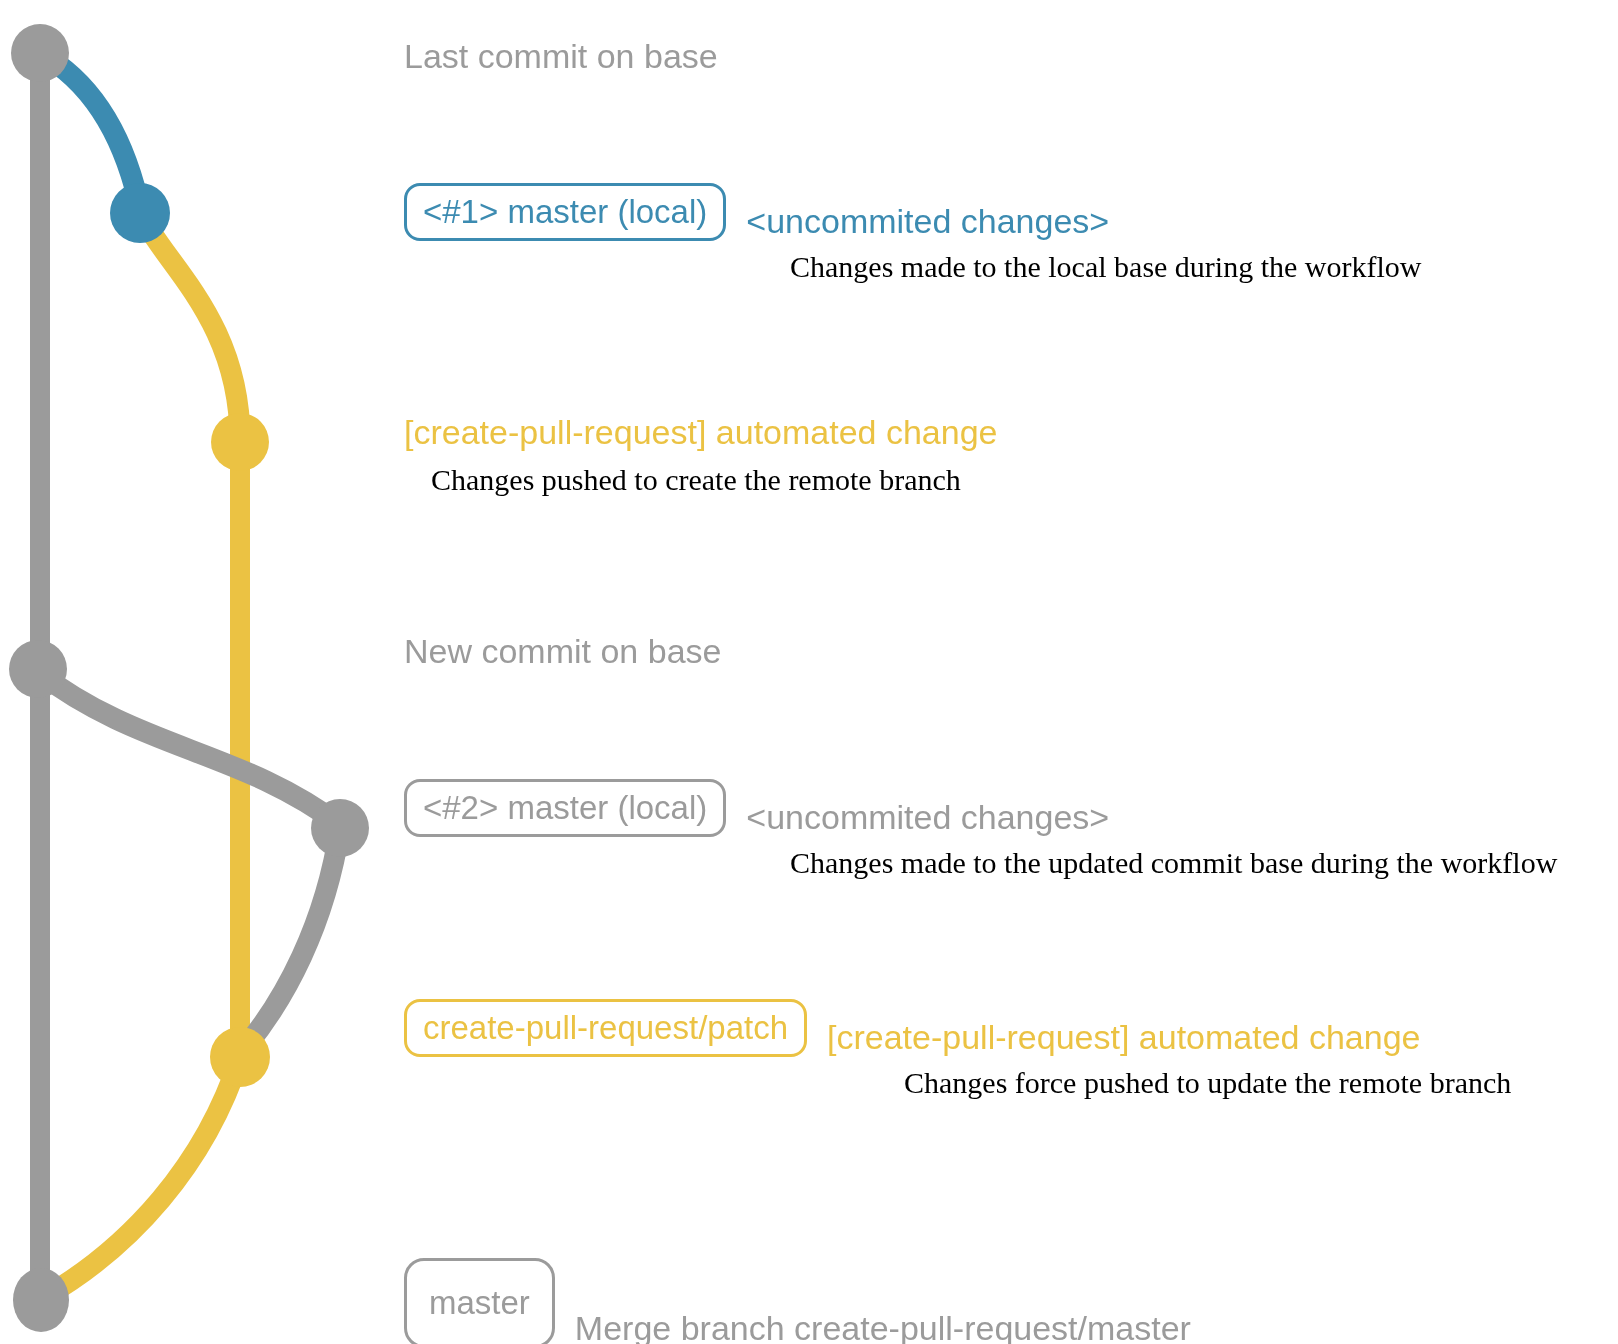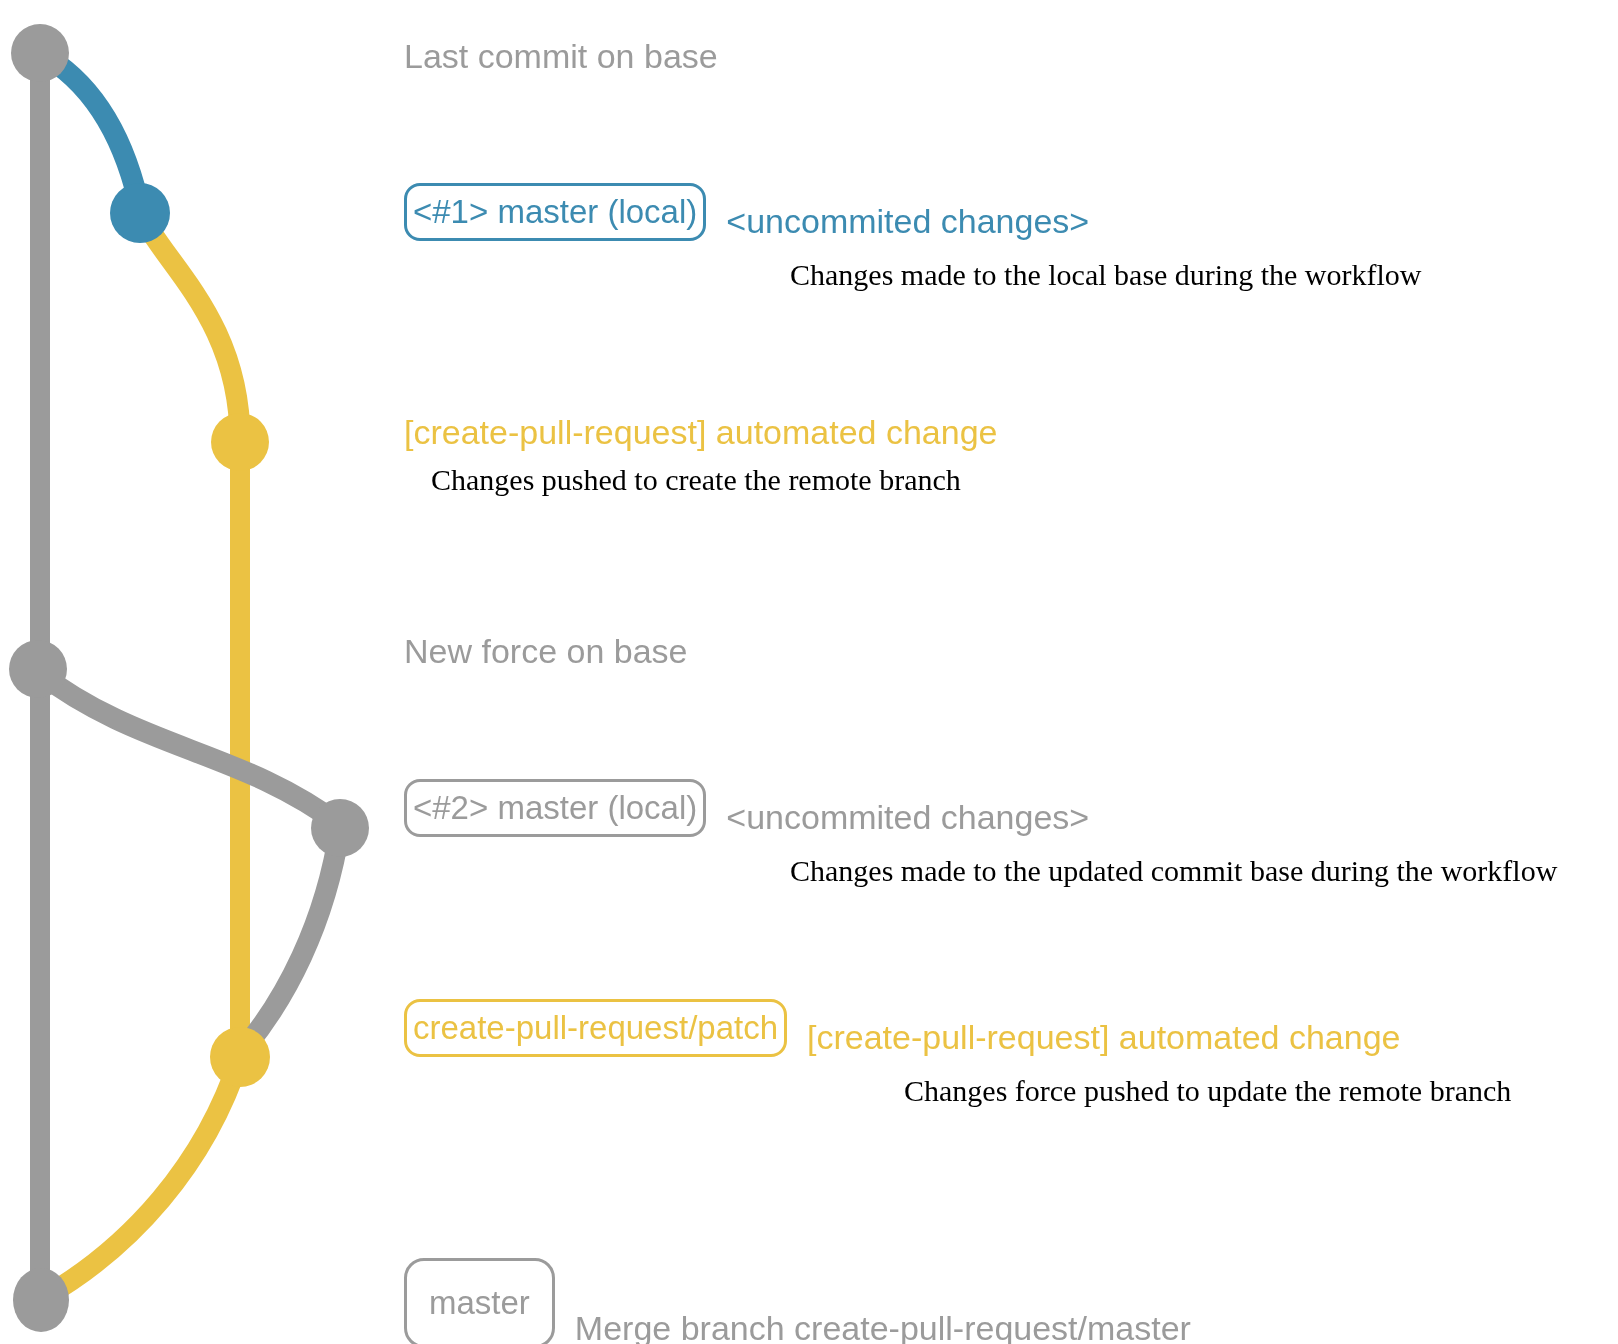--- a/index.html
+++ b/index.html
@@ -2,28 +2,28 @@
 <html style="--gray: #9b9b9b; --blue: #3c8bb1; --yellow: #ebc243; --desc: #000000; --background: #ffffff;"><head>
 <meta charset="utf-8">
 <style>
   html,body{margin:0;padding:0;background:#fff;}
   body{position:relative;width:1618px;height:1344px;overflow:hidden;
        font-family:"Liberation Sans",sans-serif;}
   #graph{position:absolute;left:0;top:0;}
   .row{position:absolute;left:404px;}
   .line1{display:flex;align-items:flex-end;gap:20px;}
   .label{font-size:34px;line-height:40px;white-space:nowrap;}
-  .pill{display:inline-block;height:52px;line-height:52px;padding:0 6px;
+  .pill{display:inline-block;height:52px;line-height:52px;padding:0 16px;
         border:3px solid;border-radius:16px;font-size:33px;white-space:nowrap;}
   .pill.wide-pad{padding:16px 22px;border-radius:20px;margin-top:37px;}
   .gray{color:var(--gray);border-color:var(--gray);}
   .blue{color:var(--blue);border-color:var(--blue);}
   .yellow{color:var(--yellow);border-color:var(--yellow);}
   .desc{font-family:"Liberation Serif",serif;font-size:30px;line-height:36px;
-        color:var(--desc);white-space:nowrap;margin-top:16px;}
+        color:var(--desc);white-space:nowrap;margin-top:8px;}
 </style>
 </head>
 <body>
 
 <svg id="graph" width="1618" height="1344" viewBox="0 0 1618 1344">
 
   <path d="M 40 53 L 40 1300" fill="none" stroke-width="20" style="stroke:var(--gray)"></path>
 
   <path d="M 240 440 L 240 1057" fill="none" stroke-width="20" style="stroke:var(--yellow)"></path>
 
@@ -62,21 +62,21 @@
 
 <div class="row" style="top:412px">
   <div class="line1">
     <span class="label yellow">[create-pull-request] automated change</span>
   </div>
   <div class="desc" style="margin-left:27px;margin-top:10px">Changes pushed to create the remote branch</div>
 </div>
 
 <div class="row" style="top:631px">
   <div class="line1">
-    <span class="label gray">New force on base</span>
+    <span class="label gray">New commit on base</span>
   </div>
 </div>
 
 <div class="row" style="top:779px">
   <div class="line1">
     <span class="pill gray">&lt;#2&gt; master (local)</span>
     <span class="label gray">&lt;uncommited changes&gt;</span>
   </div>
   <div class="desc" style="margin-left:386px">Changes made to the updated commit base during the workflow</div>
 </div>

